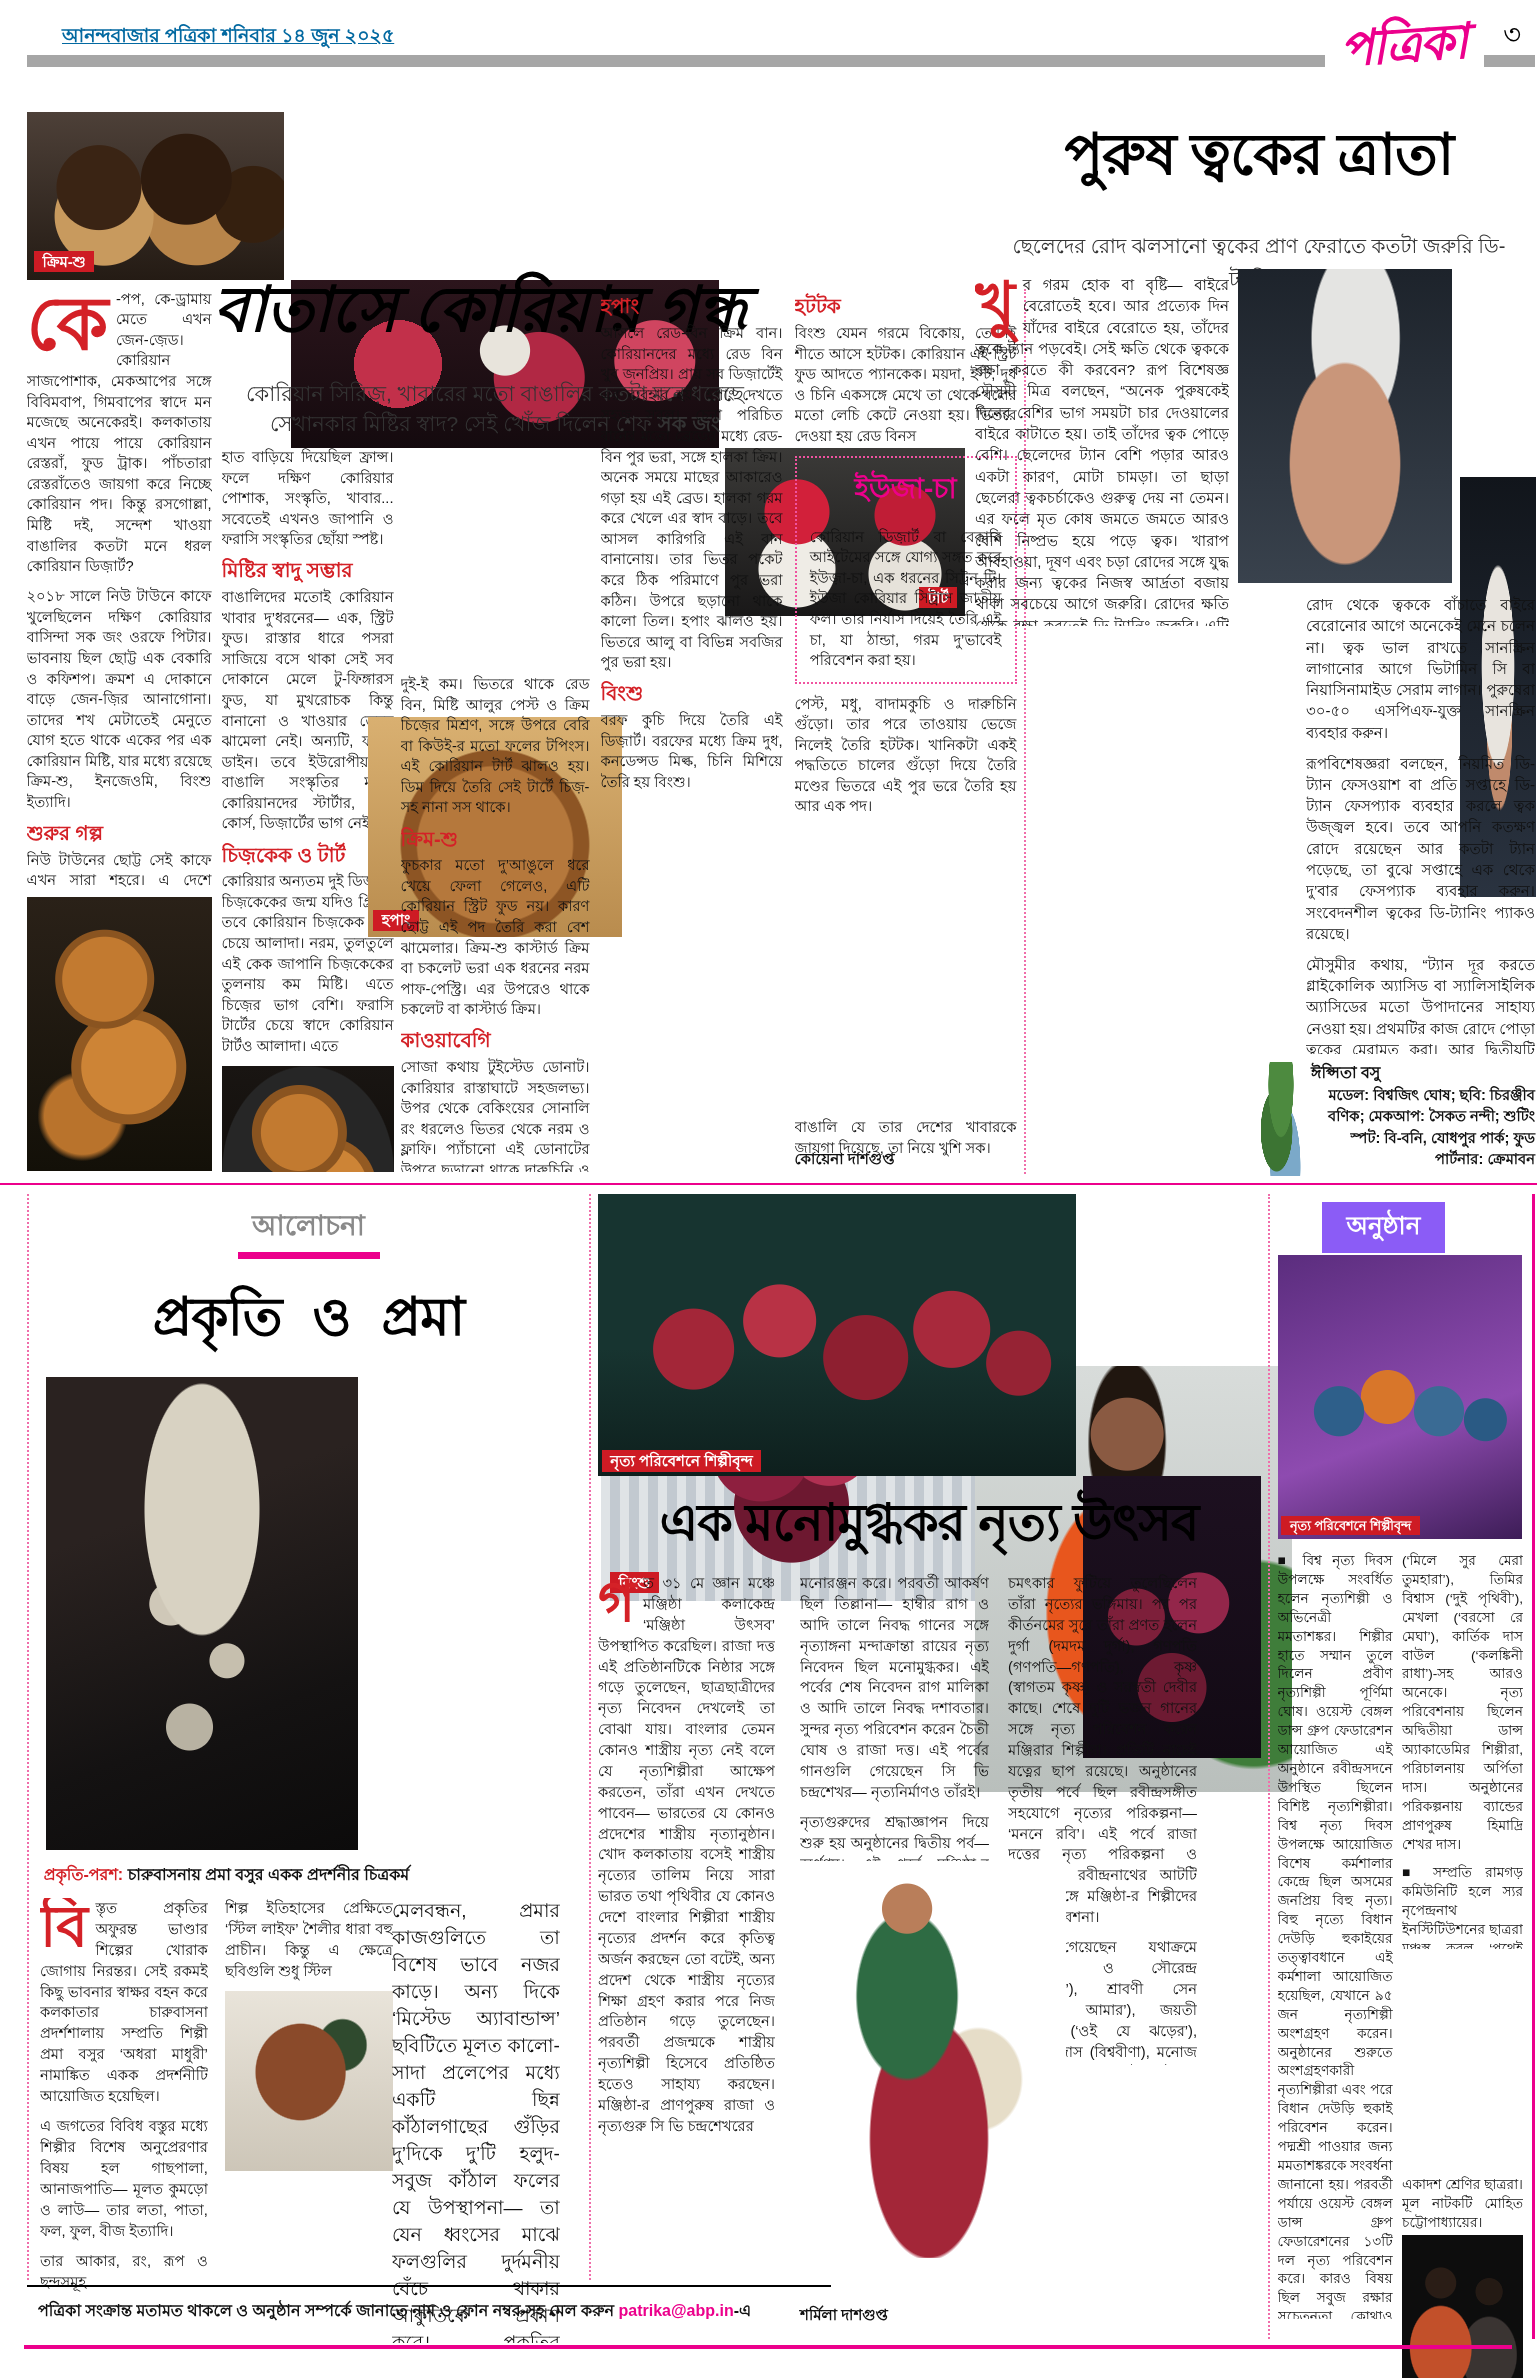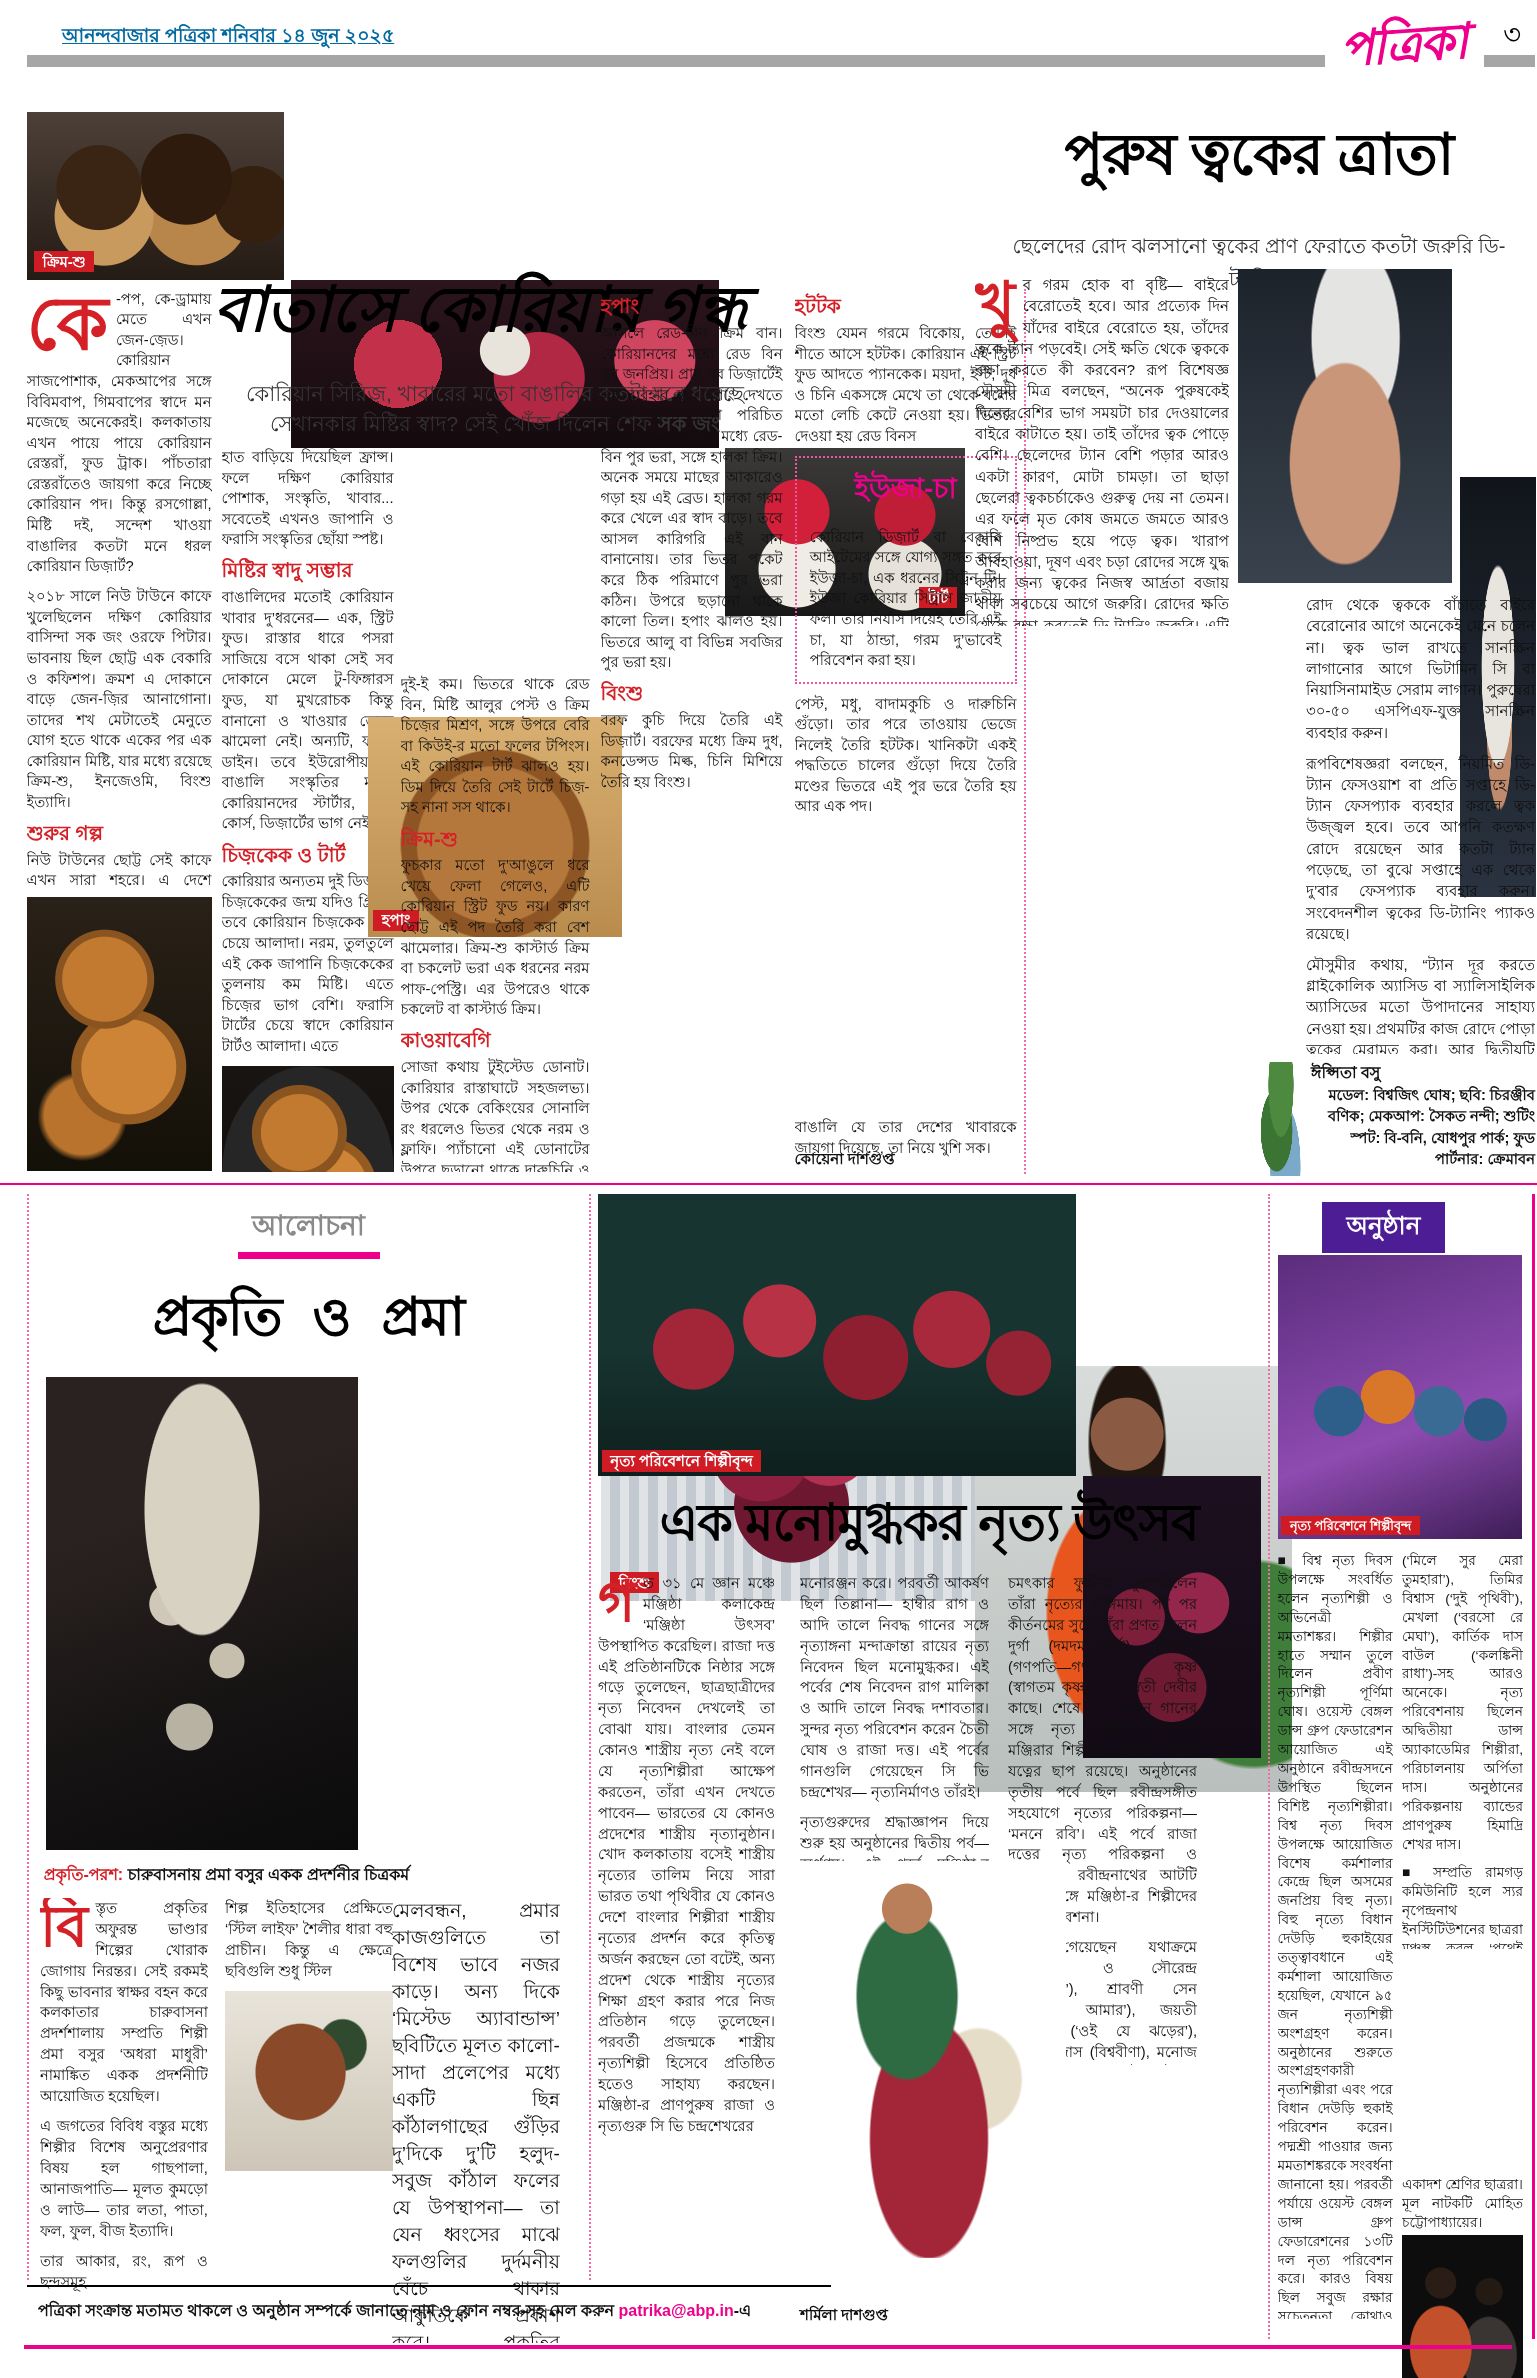--- a/index.html
+++ b/index.html
@@ -180,21 +180,21 @@
     <p>চমৎকার ফুটিয়ে তুলেছিলেন তাঁরা নৃত্যের ভঙ্গিমায়। পর পর কীর্তনমের সুরে তাঁরা প্রণত হলেন দুর্গা (দমদম দুর্গা), গণপতি (গণপতি—গণপতি), কৃষ্ণ (স্বাগতম কৃষ্ণ) ও সরস্বতী দেবীর কাছে। শেষে দুটি ভজন গানের সঙ্গে নৃত্য পরিবেশন করেন মঞ্জিরার শিল্পীরা। প্রতিটি নাচেই যত্নের ছাপ রয়েছে। অনুষ্ঠানের তৃতীয় পর্বে ছিল রবীন্দ্রসঙ্গীত সহযোগে নৃত্যের পরিকল্পনা— ‘মননে রবি’। এই পর্বে রাজা দত্তের নৃত্য পরিকল্পনা ও নির্দেশনায় রবীন্দ্রনাথের আটটি গানের সঙ্গে মঞ্জিষ্ঠা-র শিল্পীদের নৃত্য পরিবেশনা।</p>
     <p>গান গেয়েছেন যথাক্রমে সৌম্যজিৎ ও সৌরেন্দ্র (‘সকাতরে’), শ্রাবণী সেন (‘কোথাও আমার’), জয়তী চক্রবর্তী (‘ওই যে ঝড়ের’), সুপ্রতীক দাস (বিশ্ববীণা), মনোজ মুরলী ও মনোময় ভট্টাচার্য (চল নিয়ম মতে), জয়তী চক্রবর্তী (হৃদয়ে মন্দিরে), লোপামুদ্রা মিত্র (প্রাণের</p>
   </div>
 
   <div class="abs" style="left:194px;top:667px;width:274px;height:397px;background:radial-gradient(circle at 42% 12%,#b97e5a 0 24.6px,transparent 25.6px),radial-gradient(ellipse at 42% 34%,#2e6b43 0 22%,transparent 23%),radial-gradient(ellipse at 50% 70%,#a32638 0 30%,transparent 31%),radial-gradient(ellipse at 68% 55%,#e6ddc8 0 16%,transparent 17%),#ffffff;"></div>
 
   <div class="byline abs" style="left:202px;top:1109px;width:237px;font-size:15px;">শর্মিলা দাশগুপ্ত</div>
 </div>
 
 <div class="abs" style="left:1268px;top:1194px;width:267px;height:1145px;border-right:3.8px solid #ec008c;border-left:2.8px dotted #f06daa;box-sizing:border-box;">
-  <div style="position:absolute;left:52px;top:7.6px;background:#4c1d95;color:#fff;font-size:24.6px;font-weight:bold;padding:5.7px 24.6px;">অনুষ্ঠান</div>
+  <div style="position:absolute;left:52px;top:7.6px;background:#8b5cf6;color:#fff;font-size:24.6px;font-weight:bold;padding:5.7px 24.6px;">অনুষ্ঠান</div>
   <div class="ph abs" style="left:7.6px;top:61px;width:244px;height:284px;background:radial-gradient(circle at 25% 55%,#2e5f8a 0 24.6px,transparent 25.6px),radial-gradient(circle at 45% 50%,#d8762a 0 26.5px,transparent 27.4px),radial-gradient(circle at 66% 55%,#3a6b94 0 24.6px,transparent 25.6px),radial-gradient(circle at 85% 58%,#2a5a84 0 21px,transparent 22px),linear-gradient(160deg,#5b2d7e,#8e4bb0 60%,#3d1d57);">
     <span class="plabel" style="left:3.8px;bottom:3.8px;font-size:12.8px;">নৃত্য পরিবেশনে শিল্পীবৃন্দ</span>
   </div>
   <div class="col abs clip" style="left:7.6px;top:358px;width:115px;height:767px;font-size:13.7px;line-height:1.38;">
     <p>■ বিশ্ব নৃত্য দিবস উপলক্ষে সংবর্ধিত হলেন নৃত্যশিল্পী ও অভিনেত্রী মমতাশঙ্কর। শিল্পীর হাতে সম্মান তুলে দিলেন প্রবীণ নৃত্যশিল্পী পূর্ণিমা ঘোষ। ওয়েস্ট বেঙ্গল ডান্স গ্রুপ ফেডারেশন আয়োজিত এই অনুষ্ঠানে রবীন্দ্রসদনে উপস্থিত ছিলেন বিশিষ্ট নৃত্যশিল্পীরা। বিশ্ব নৃত্য দিবস উপলক্ষে আয়োজিত বিশেষ কর্মশালার কেন্দ্রে ছিল অসমের জনপ্রিয় বিহু নৃত্য। বিহু নৃত্যে বিধান দেউড়ি হুকাইয়ের তত্ত্বাবধানে এই কর্মশালা আয়োজিত হয়েছিল, যেখানে ৯৫ জন নৃত্যশিল্পী অংশগ্রহণ করেন। অনুষ্ঠানের শুরুতে অংশগ্রহণকারী নৃত্যশিল্পীরা এবং পরে বিধান দেউড়ি হুকাই পরিবেশন করেন। পদ্মশ্রী পাওয়ার জন্য মমতাশঙ্করকে সংবর্ধনা জানানো হয়। পরবর্তী পর্যায়ে ওয়েস্ট বেঙ্গল ডান্স গ্রুপ ফেডারেশনের ১৩টি দল নৃত্য পরিবেশন করে। কারও বিষয় ছিল সবুজ রক্ষার সচেতনতা, কোথাও বা জগন্নাথ দেবের নানা রূপের বর্ণনা, কোথাও হয়েছে গাজনের গান, কোথাও বন্দনার আখ্যান। উপস্থিত ছিলেন চন্দ্রোদয় ঘোষ, পার্বতী গুপ্ত, প্রদীপ্ত নিয়োগী, সোমনাথ কুট্টি প্রমুখ।</p>
   </div>
   <div class="col abs clip" style="left:132px;top:358px;width:121px;height:397px;font-size:13.7px;line-height:1.38;">
     <p>(‘মিলে সুর মেরা তুমহারা’), তিমির বিশ্বাস (‘দুই পৃথিবী’), মেখলা (‘বরসো রে মেঘা’), কার্তিক দাস বাউল (‘কলঙ্কিনী রাধা’)-সহ আরও অনেকে। নৃত্য পরিবেশনায় ছিলেন অদ্বিতীয়া ডান্স অ্যাকাডেমির শিল্পীরা, পরিচালনায় অর্পিতা দাস। অনুষ্ঠানের পরিকল্পনায় ব্যান্ডের প্রাণপুরুষ হিমাদ্রি শেখর দাস।</p>
     <p>■ সম্প্রতি রামগড় কমিউনিটি হলে স্যর নৃপেন্দ্রনাথ ইনস্টিটিউশনের ছাত্ররা মঞ্চস্থ করল ‘পথেই হবে এ পথ চেনা’ নাটক। সলিল চৌধুরীর শতবর্ষ উদযাপন উপলক্ষে টালিগঞ্জ স্বপ্নমৈত্রীর উদ্যোগে এই নাটকটি প্রস্তুত করেছে ষষ্ঠ থেকে</p>
   </div>

